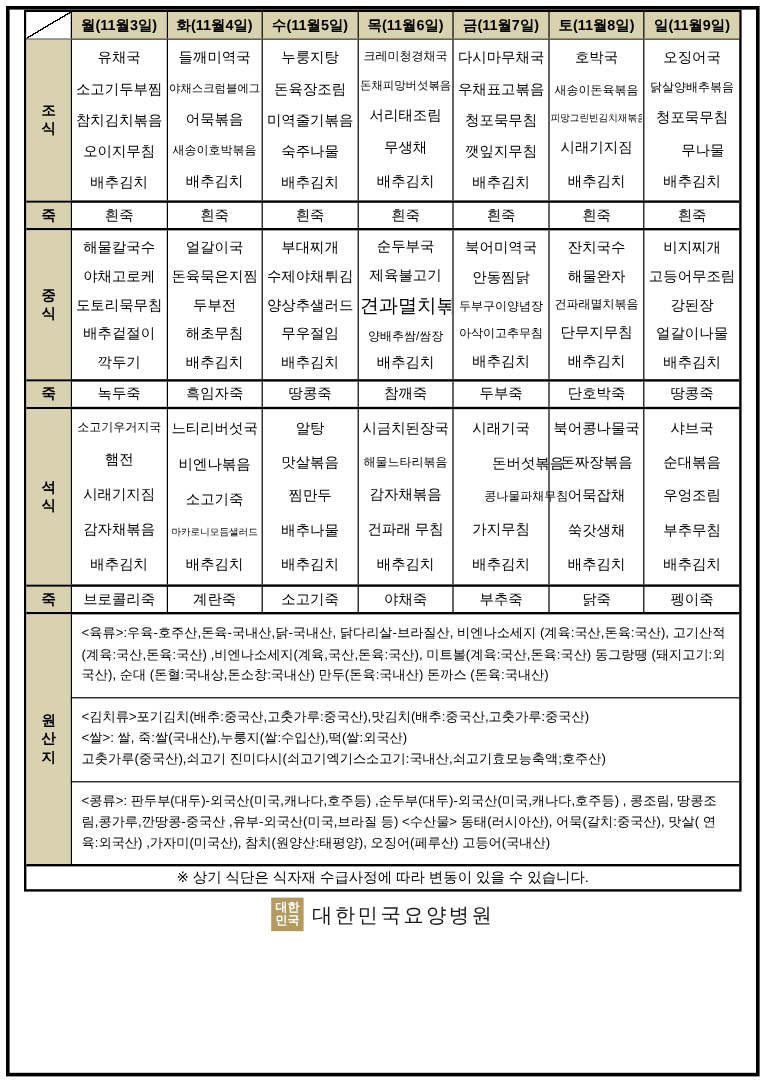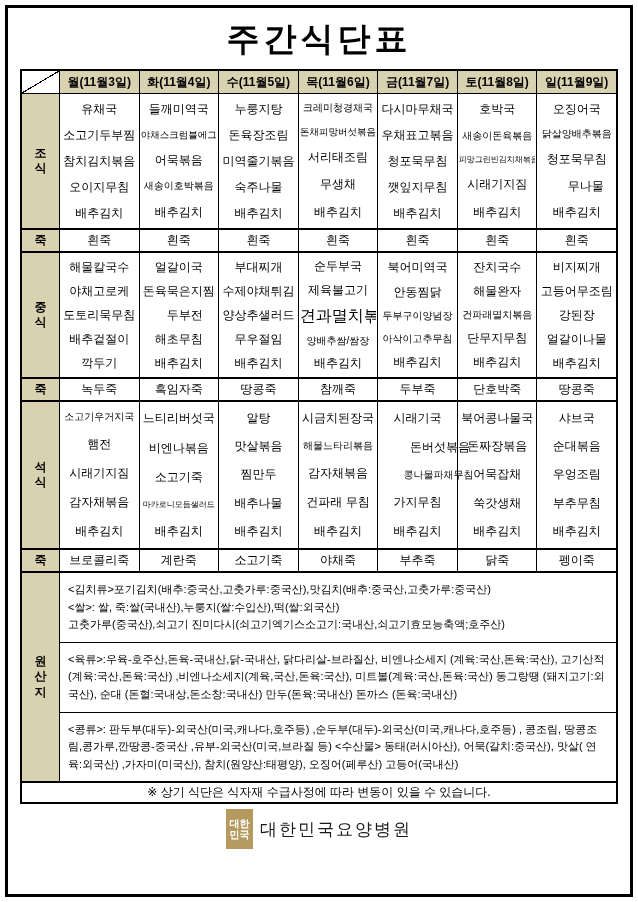--- a/index.html
+++ b/index.html
@@ -21,29 +21,28 @@
   .meal-item{width:100%;white-space:nowrap;overflow:hidden;}
   .por-row{height:21px;}
   .por-cell{font-size:12px;}
   .origin{display:grid;grid-template-columns:37px 1fr;border-top:2px solid #000;}
   .origin-label{grid-row:1 / span 3;background:#d9d2b0;display:flex;align-items:center;justify-content:center;font-weight:bold;font-size:12px;line-height:1.3;}
   .origin-label .vtxt{width:1.1em;word-break:break-all;text-align:center;}
   .origin-block{border-left:1px solid #000;padding:8px 8px;font-size:11px;line-height:1.6;text-align:left;white-space:pre-line;word-break:break-all;}
   .origin-block + .origin-block{border-top:1px solid #000;}
   .note-row{border-top:2px solid #000;height:19px;display:flex;align-items:center;justify-content:center;font-size:12px;font-weight:normal;}
   .footer{display:flex;align-items:center;justify-content:center;gap:7px;margin-top:5px;}
-  .logo{width:27px;height:40px;background:#b49a5e;color:#fff;font-size:10px;font-weight:bold;line-height:1.15;display:flex;align-items:center;justify-content:center;}
+  .logo{width:27px;height:28px;background:#b49a5e;color:#fff;font-size:10px;font-weight:bold;line-height:1.15;display:flex;align-items:center;justify-content:center;}
   .logo span{width:2.1em;word-break:break-all;text-align:center;}
   .hospital{font-size:17px;letter-spacing:2px;color:#1a1a1a;}
 </style>
 </head>
 <body>
 
 <div class="page">
-  <div class="title">주간식단표</div>
   <div class="menu-table">
       <div class="row head-row">
         <div class="cell corner"></div>
         <div class="cell head-cell">월(11월3일)</div>
         <div class="cell head-cell">화(11월4일)</div>
         <div class="cell head-cell">수(11월5일)</div>
         <div class="cell head-cell">목(11월6일)</div>
         <div class="cell head-cell">금(11월7일)</div>
         <div class="cell head-cell">토(11월8일)</div>
         <div class="cell head-cell">일(11월9일)</div>
@@ -121,21 +120,21 @@
         <div class="cell meal-cell">
           <div class="meal-item" style="font-size: 12px;">해물칼국수</div>
           <div class="meal-item" style="font-size: 12px;">야채고로케</div>
           <div class="meal-item" style="font-size: 12px;">도토리묵무침</div>
           <div class="meal-item" style="font-size: 12px;">배추겉절이</div>
           <div class="meal-item" style="font-size: 12px;">깍두기</div>
         </div>
         <div class="cell meal-cell">
           <div class="meal-item" style="font-size: 12px;">얼갈이국</div>
           <div class="meal-item" style="font-size: 12px;">돈육묵은지찜</div>
-          <div class="meal-item" style="font-size: 12px; padding-left: 12px;">두부전</div>
+          <div class="meal-item" style="font-size: 12px;">두부전</div>
           <div class="meal-item" style="font-size: 12px;">해초무침</div>
           <div class="meal-item" style="font-size: 12px;">배추김치</div>
         </div>
         <div class="cell meal-cell">
           <div class="meal-item" style="font-size: 12px;">부대찌개</div>
           <div class="meal-item" style="font-size: 12px;">수제야채튀김</div>
           <div class="meal-item" style="font-size: 12px;">양상추샐러드</div>
           <div class="meal-item" style="font-size: 12px;">무우절임</div>
           <div class="meal-item" style="font-size: 12px;">배추김치</div>
         </div>
@@ -243,24 +242,24 @@
         <div class="cell por-cell">소고기죽</div>
         <div class="cell por-cell">야채죽</div>
         <div class="cell por-cell">부추죽</div>
         <div class="cell por-cell">닭죽</div>
         <div class="cell por-cell">펭이죽</div>
       </div>
       <div class="origin">
         <div class="origin-label">
           <span class="vtxt">원산지</span>
         </div>
+        <div class="origin-block">&lt;육류&gt;:우육-호주산,돈육-국내산,닭-국내산, 닭다리살-브라질산,  비엔나소세지 (계육:국산,돈육:국산), 고기산적(계육:국산,돈육:국산) ,비엔나소세지(계육,국산,돈육:국산),  미트볼(계육:국산,돈육:국산) 동그랑땡 (돼지고기:외국산), 순대 (돈혈:국내상,돈소창:국내산) 만두(돈육:국내산)  돈까스 (돈육:국내산)</div>
         <div class="origin-block">&lt;김치류&gt;포기김치(배추:중국산,고춧가루:중국산),맛김치(배추:중국산,고춧가루:중국산)
 &lt;쌀&gt;: 쌀, 죽:쌀(국내산),누룽지(쌀:수입산),떡(쌀:외국산)
 고춧가루(중국산),쇠고기 진미다시(쇠고기엑기스소고기:국내산,쇠고기효모능축액;호주산)</div>
-        <div class="origin-block">&lt;육류&gt;:우육-호주산,돈육-국내산,닭-국내산, 닭다리살-브라질산,  비엔나소세지 (계육:국산,돈육:국산), 고기산적(계육:국산,돈육:국산) ,비엔나소세지(계육,국산,돈육:국산),  미트볼(계육:국산,돈육:국산) 동그랑땡 (돼지고기:외국산), 순대 (돈혈:국내상,돈소창:국내산) 만두(돈육:국내산)  돈까스 (돈육:국내산)</div>
         <div class="origin-block">&lt;콩류&gt;: 판두부(대두)-외국산(미국,캐나다,호주등) ,순두부(대두)-외국산(미국,캐나다,호주등) , 콩조림, 땅콩조림,콩가루,깐땅콩-중국산 ,유부-외국산(미국,브라질 등) &lt;수산물&gt; 동태(러시아산), 어묵(갈치:중국산), 맛살( 연육:외국산) ,가자미(미국산), 참치(원양산:태평양), 오징어(페루산)  고등어(국내산)</div>
       </div>
       <div class="note-row">※ 상기 식단은 식자재 수급사정에 따라 변동이 있을 수 있습니다.</div>
     </div>
   <div class="footer">
     <div class="logo">
         <span>대한민국</span>
       </div>
     <div class="hospital">대한민국요양병원</div>
   </div>

